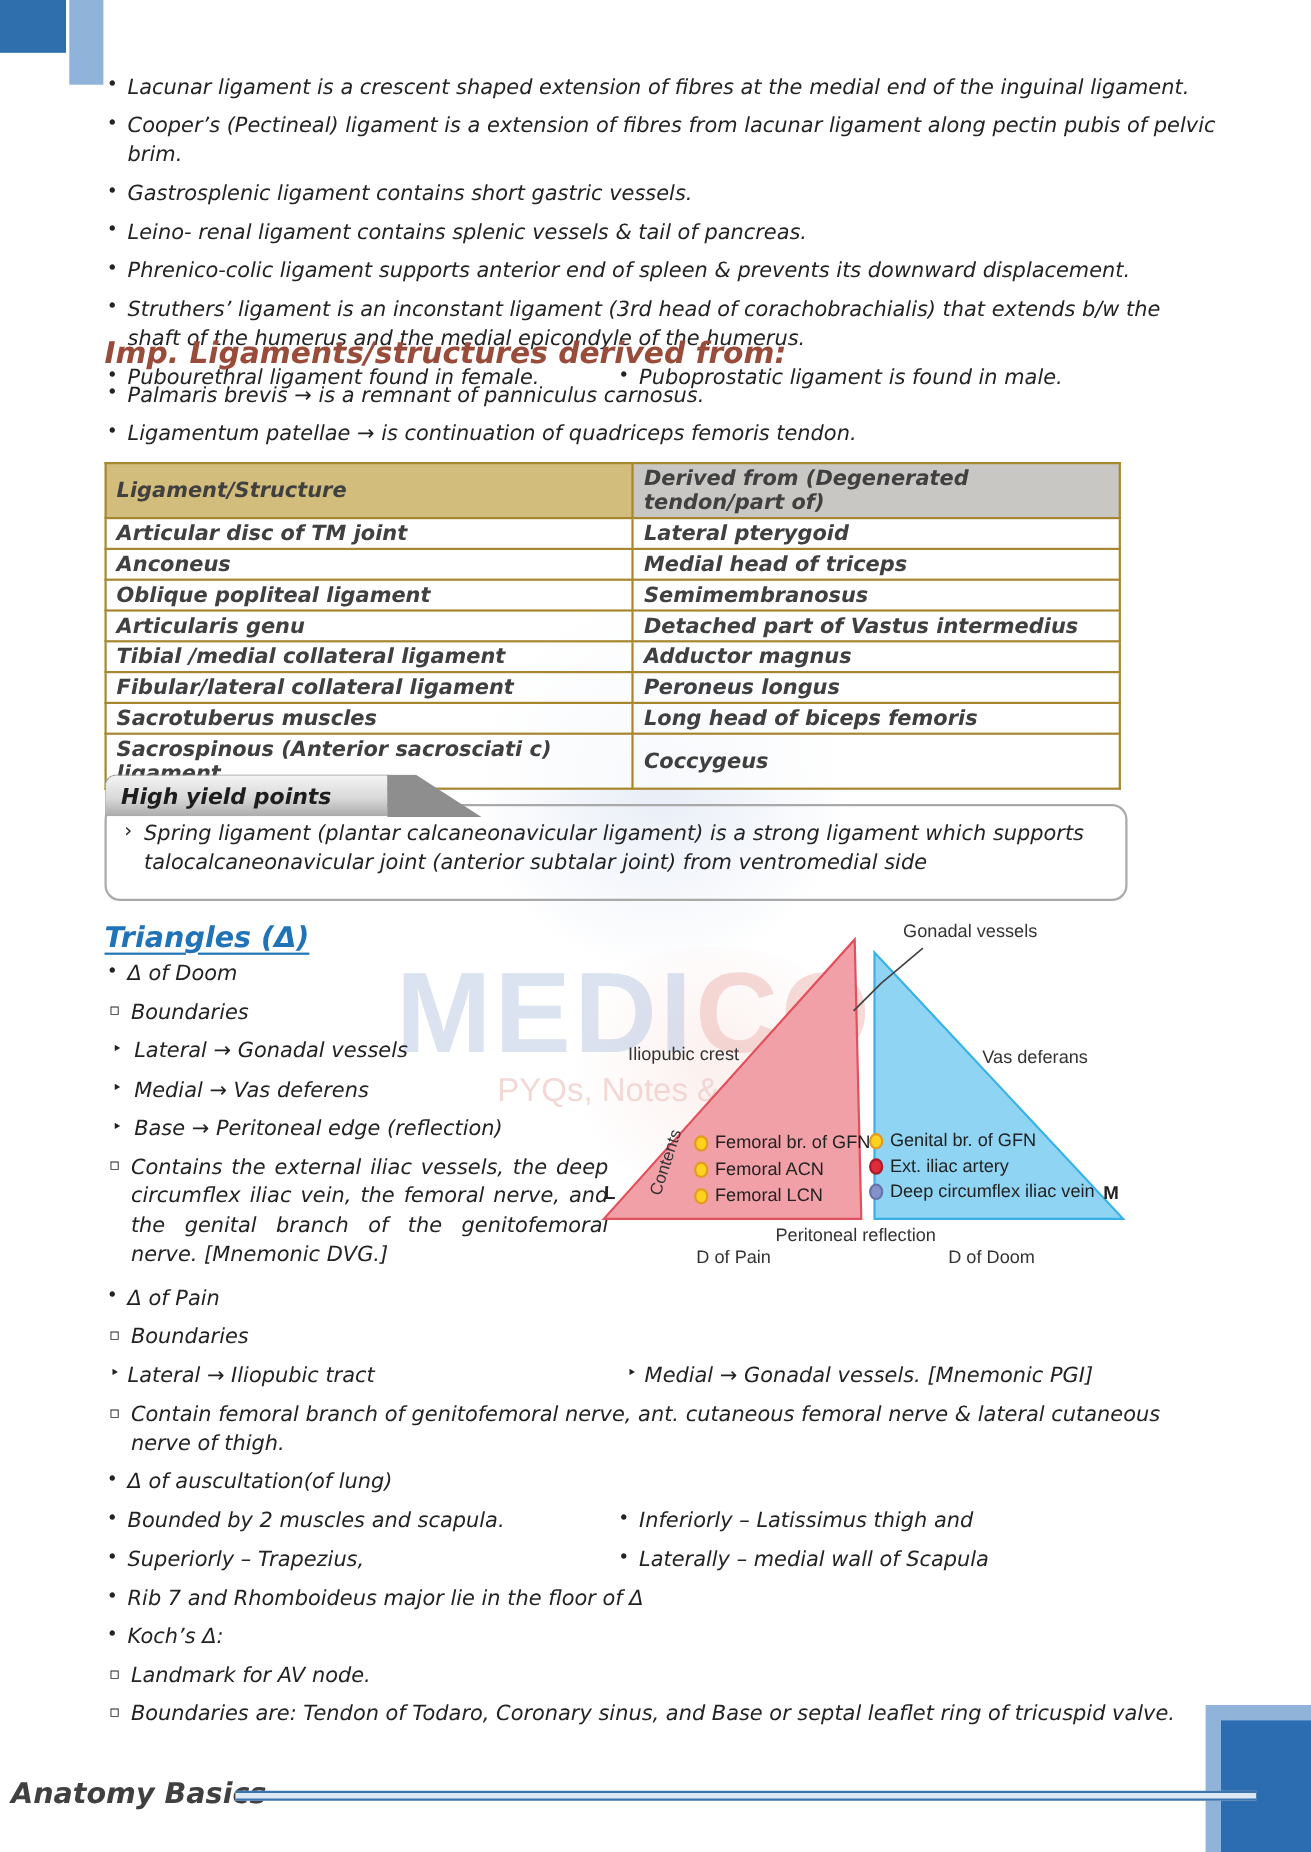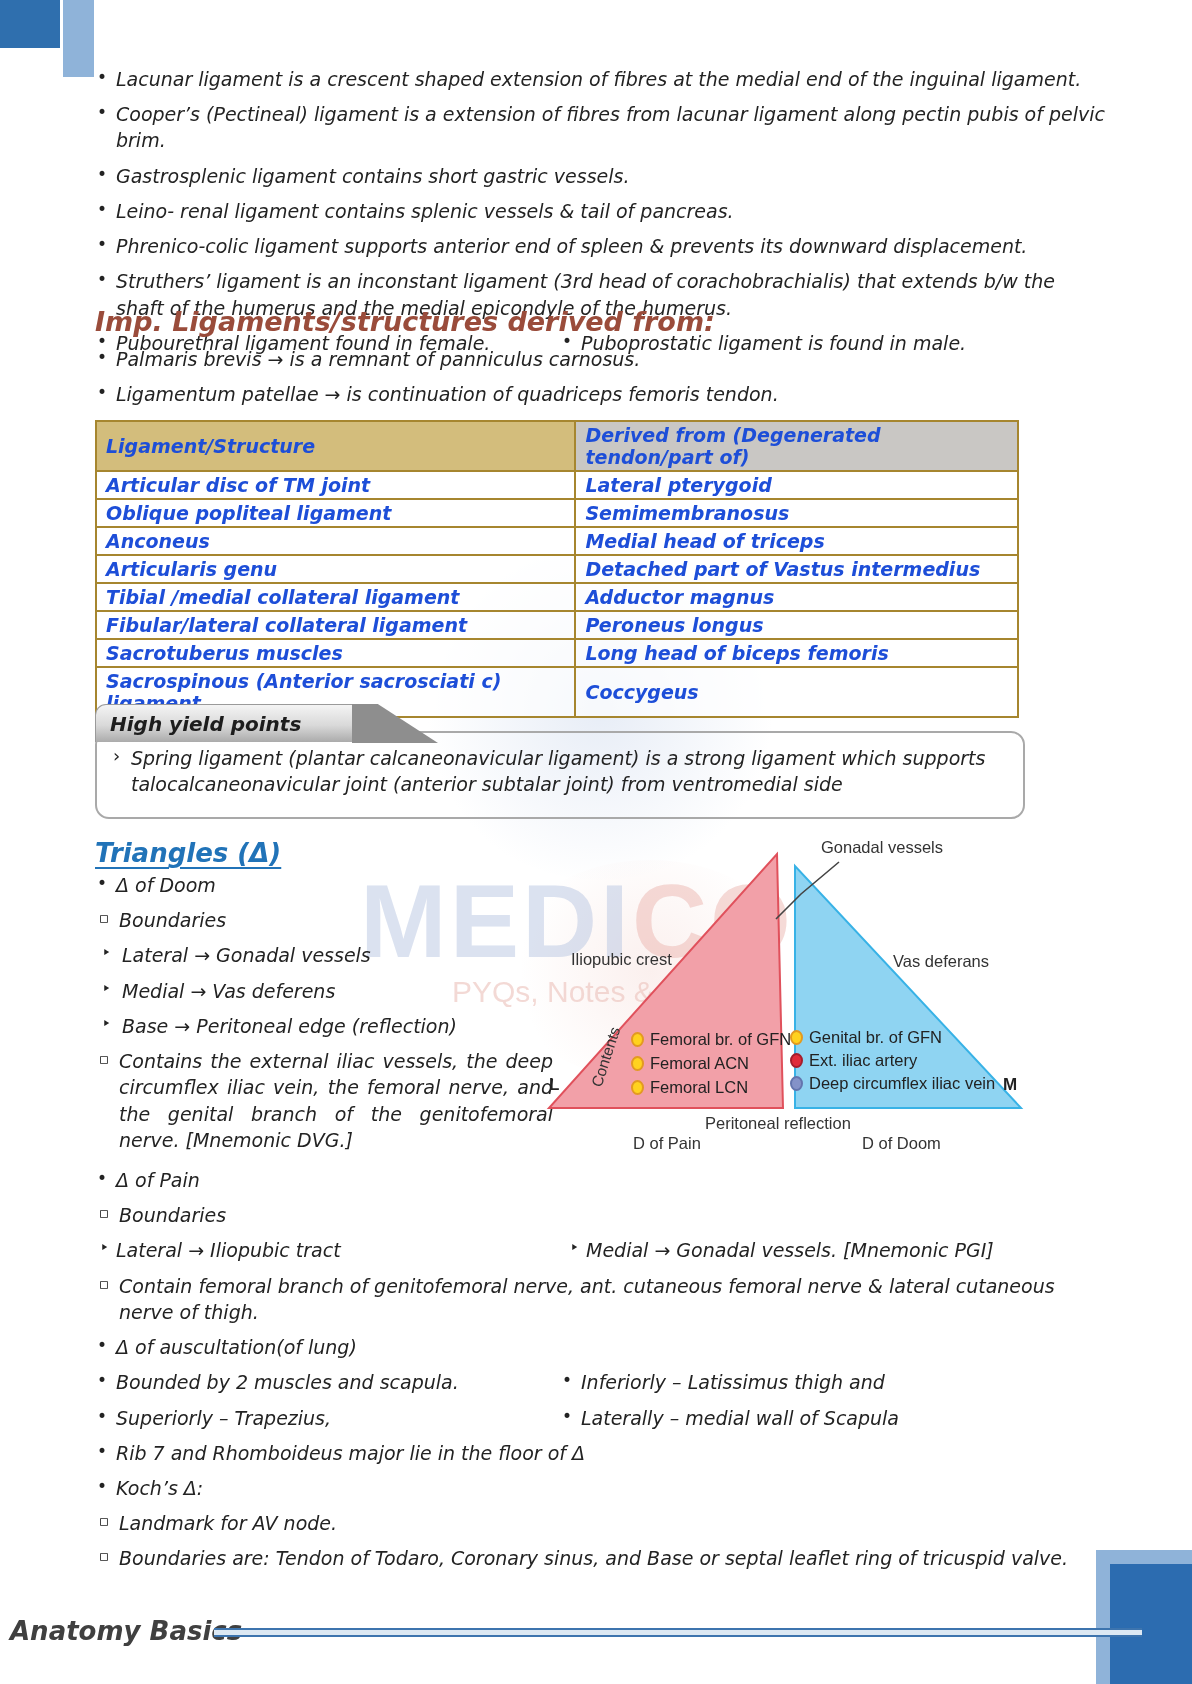--- a/index.html
+++ b/index.html
@@ -50,21 +50,21 @@
              font-style:italic; font-weight:bold; font-size:27px; color:#9a4c3b; }
   .h-blue  { position:absolute; left:95px; top:838px; z-index:2;
              font-style:italic; font-weight:bold; font-size:26px; color:#2173b8;
              text-decoration:underline; text-underline-offset:5px; }
 
   
   .lig-table { position:absolute; left:95px; top:420px; width:924px; z-index:1;
                border-collapse:collapse; }
   .lig-table th, .lig-table td {
     border:2px solid #a6862f; padding:2px 9px; text-align:left;
-    font-style:italic; font-size:19px; color:#1d4ed8; height:28px;
+    font-style:italic; font-size:19px; color:#404040; height:28px;
   }
   .lig-table th { font-weight:600; }
   .lig-table td { font-weight:600; background:rgba(255,255,255,0.65); }
   .th-left  { background:#d3bd7c; width:52%; }
   .th-right { background:#c9c7c4; }
 
   
   .hy-box { position:absolute; left:95px; top:731px; width:930px; height:88px; z-index:1;
             border:2px solid #a9a9a9; border-radius:14px; background:transparent; padding:12px 16px 0 16px; }
   .hy-box li.row { padding-left:18px; margin-bottom:7px; }
@@ -149,26 +149,26 @@
         <th class="th-left">Ligament/Structure</th>
         <th class="th-right">Derived from (Degenerated tendon/part of)</th>
       </tr>
     </thead>
     <tbody>
       <tr>
           <td>Articular disc of TM joint</td>
           <td>Lateral pterygoid</td>
         </tr>
       <tr>
+          <td>Anconeus</td>
+          <td>Medial head of triceps</td>
+        </tr>
+      <tr>
           <td>Oblique popliteal ligament</td>
           <td>Semimembranosus</td>
-        </tr>
-      <tr>
-          <td>Anconeus</td>
-          <td>Medial head of triceps</td>
         </tr>
       <tr>
           <td>Articularis genu</td>
           <td>Detached part of Vastus intermedius</td>
         </tr>
       <tr>
           <td>Tibial /medial collateral ligament</td>
           <td>Adductor magnus</td>
         </tr>
       <tr>

